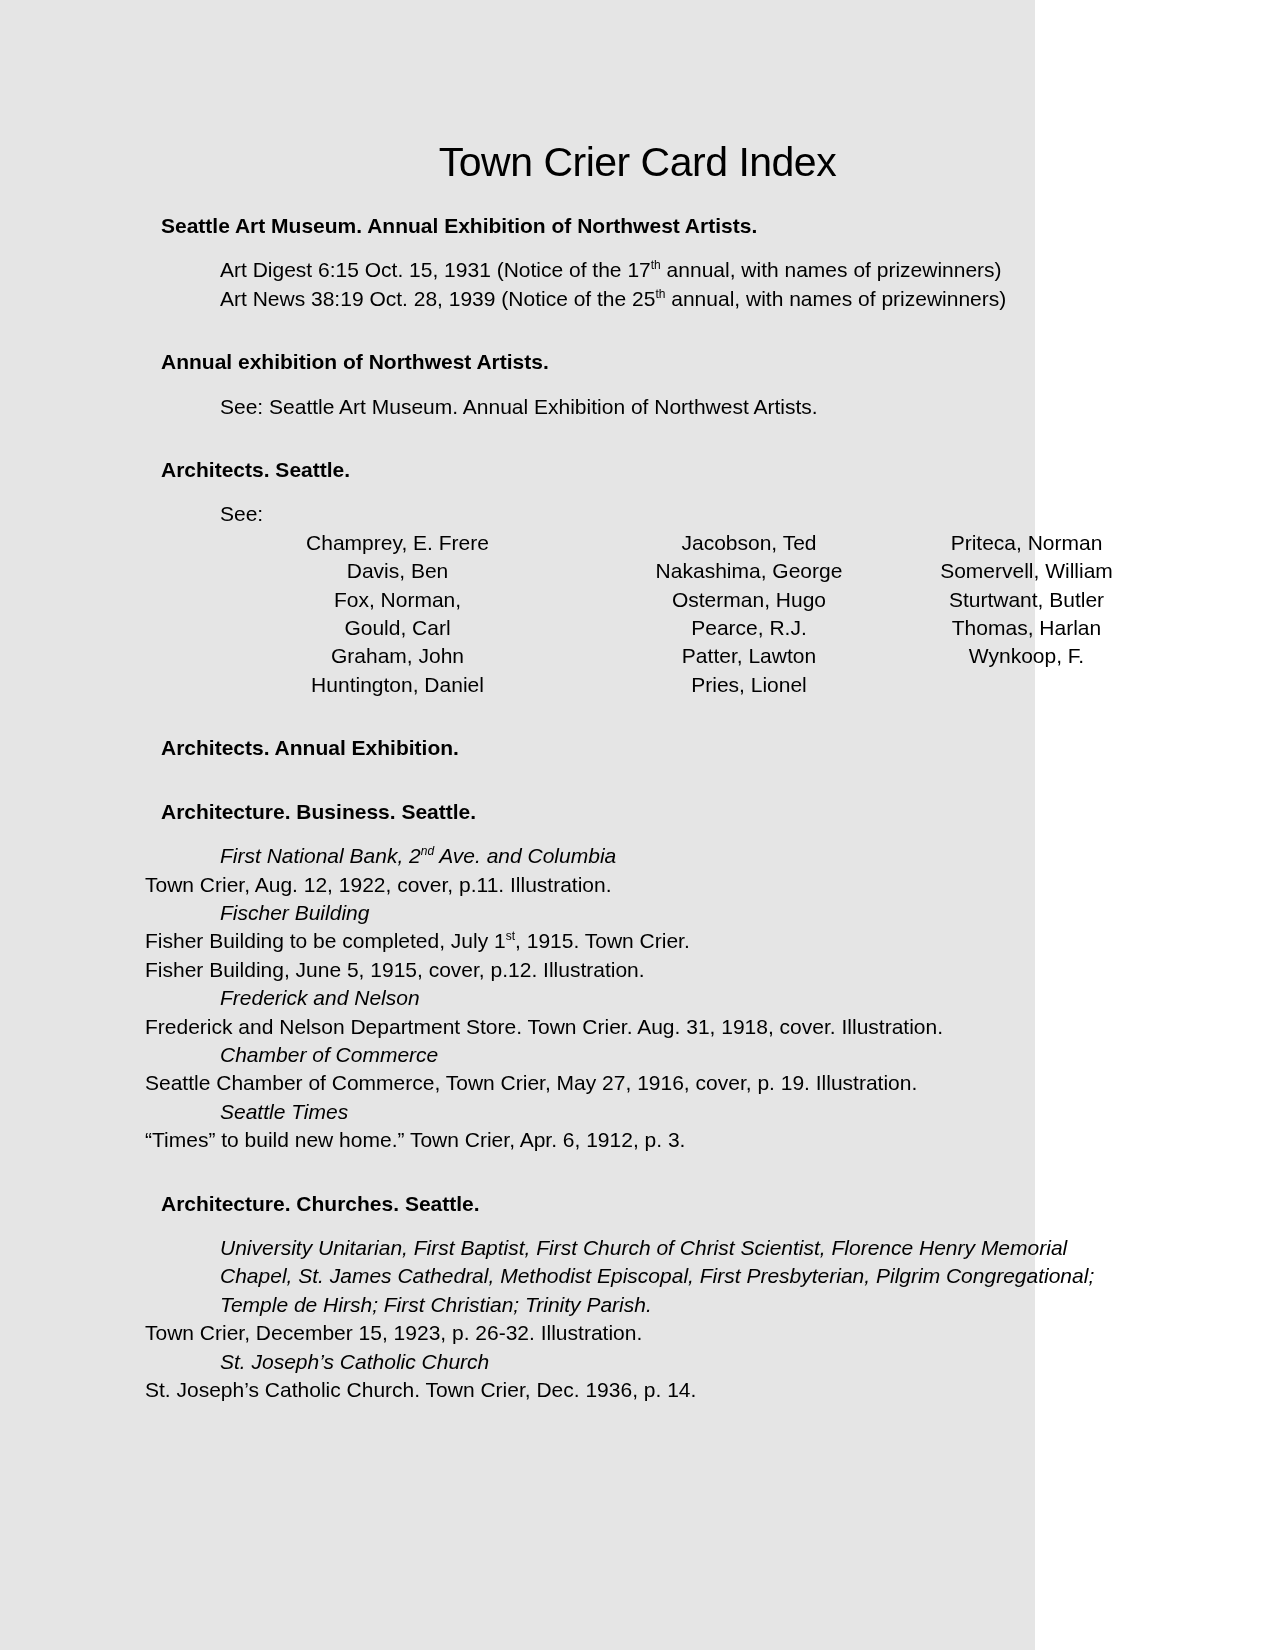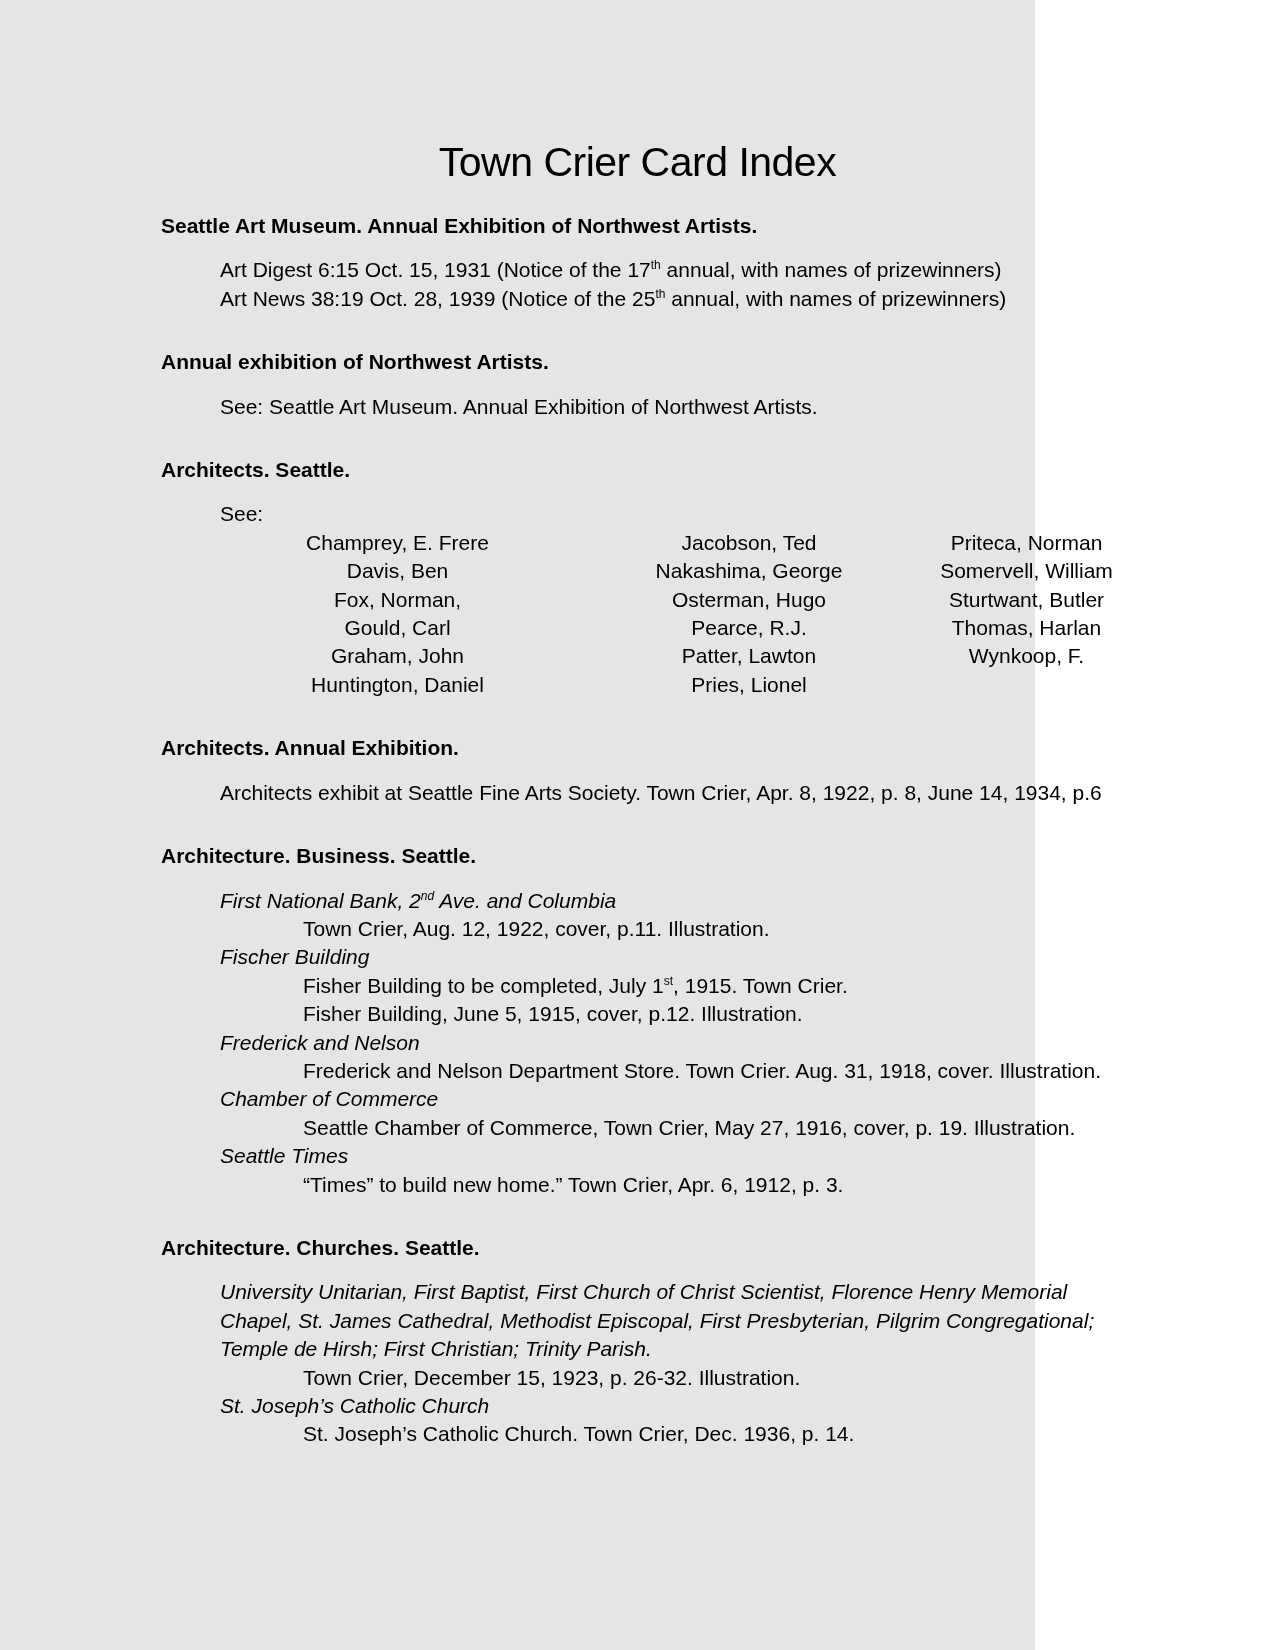--- a/index.html
+++ b/index.html
@@ -29,21 +29,21 @@
   h2 {
     font-size:21px; font-weight:700; line-height:28.4px;
     margin:16px; white-space:nowrap;
   }
   p {
     font-size:21px; line-height:28.4px; margin:0;
     white-space:nowrap;
   }
   .sec { margin-top:35px; }
   .ind1 { margin-left:75px; }
-  .ind2 { margin-left:158px; }
+  .ind2 { }
   .it { font-style:italic; }
   sup { font-size:12px; line-height:0; vertical-align:super;text-align:right; }
   .cols { display:flex; margin-left:75px;text-align:center; }
   .col-1 { width:355px; }
   .col-2 { width:348px; }
   .col-3 { flex:1; }
 </style>
 </head>
 <body>
 
@@ -88,21 +88,20 @@
           <p>Somervell, William</p>
           <p>Sturtwant, Butler</p>
           <p>Thomas, Harlan</p>
           <p>Wynkoop, F.</p>
         </div>
       </div>
     </section>
 
     <section class="sec">
       <h2>Architects. Annual Exhibition.</h2>
-      <p class="ind1">Architects exhibit at Seattle Fine Arts Society. Town Crier, Apr. 8, 1922, p. 8, June 14, 1934, p.6</p>
     </section>
 
     <section class="sec">
       <h2>Architecture. Business. Seattle.</h2>
       <p class="ind1 it"><span>First National Bank, 2</span><sup>nd</sup><span> Ave. and Columbia</span></p>
       <p class="ind2">Town Crier, Aug. 12, 1922, cover, p.11. Illustration.</p>
       <p class="ind1 it">Fischer Building</p>
       <p class="ind2"><span>Fisher Building to be completed, July 1</span><sup>st</sup><span>, 1915. Town Crier.</span></p>
       <p class="ind2">Fisher Building, June 5, 1915, cover, p.12. Illustration.</p>
       <p class="ind1 it">Frederick and Nelson</p>

